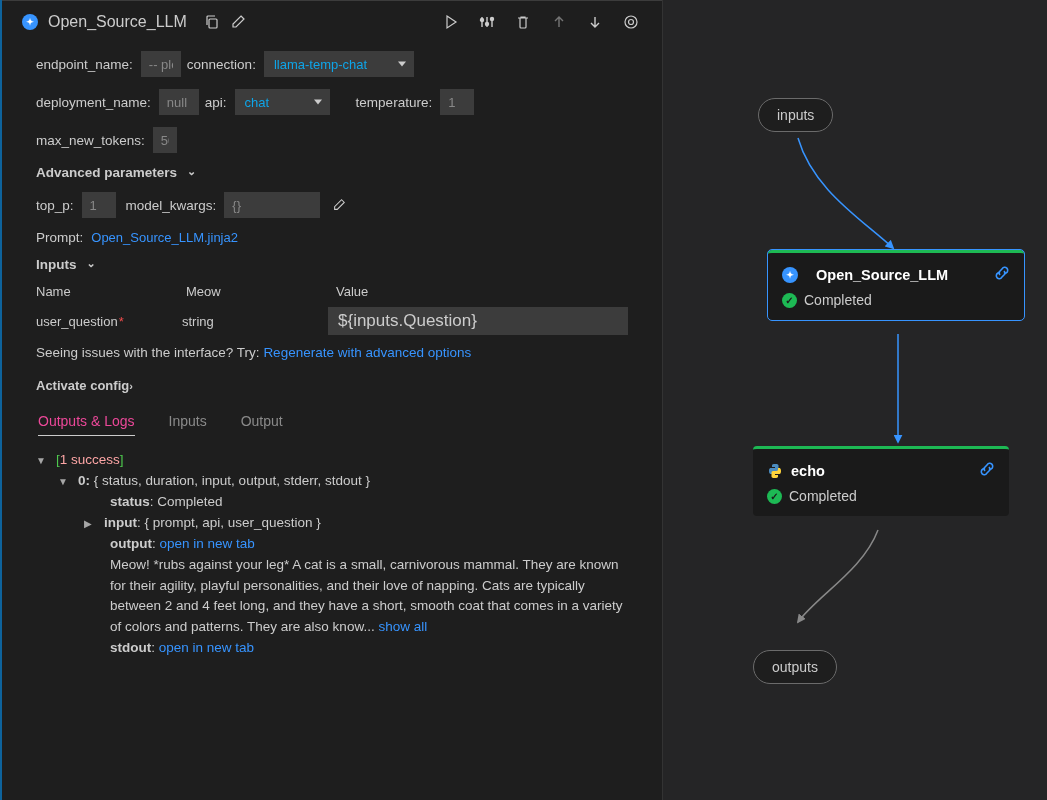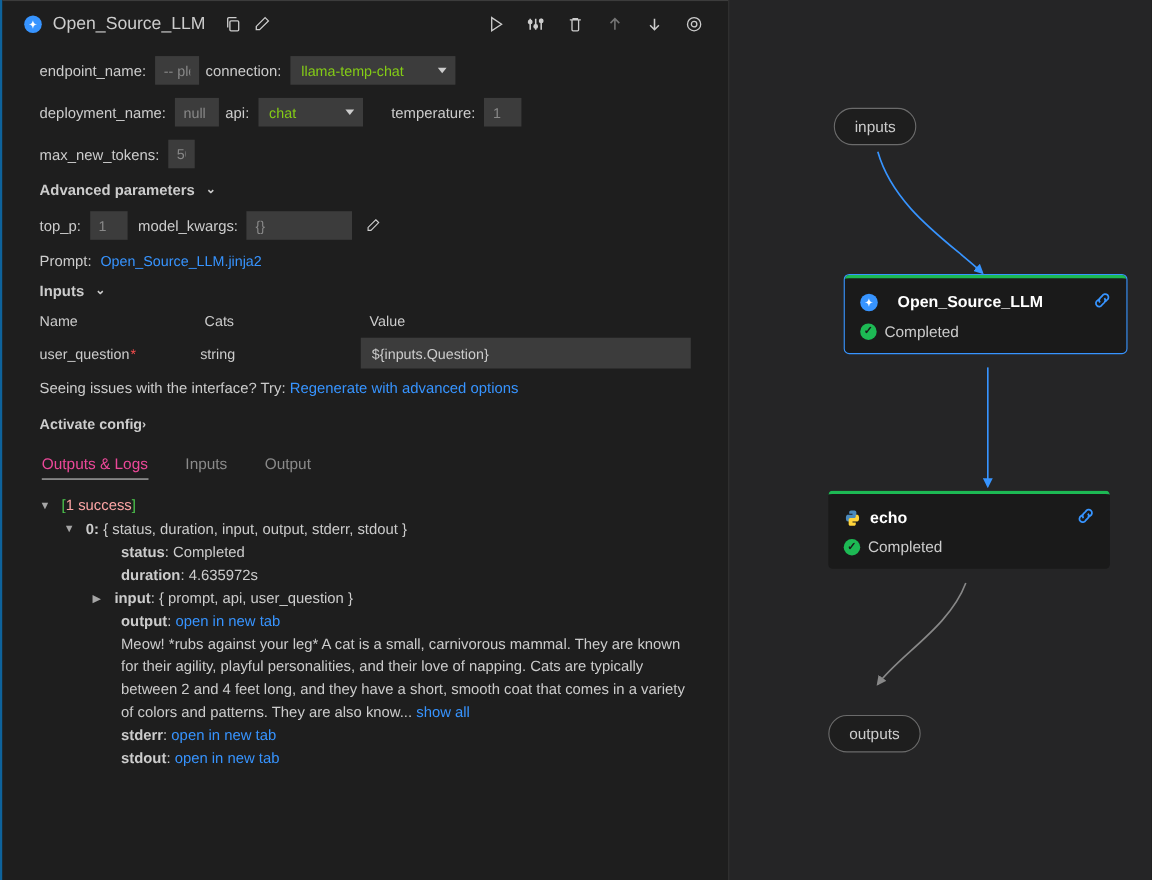--- a/index.html
+++ b/index.html
@@ -85,21 +85,21 @@
       padding: 4px 8px;
       font-family: inherit;
       font-size: 13px;
       height: 26px;
     }
     .input-small { width: 40px; }
     .input-med { width: 24px; }
     .select-field {
       background: #3c3c3c;
       border: none;
-      color: #84cc16;
+      color: #0ea5e9;
       padding: 4px 24px 4px 10px;
       height: 26px;
       position: relative;
       display: flex;
       align-items: center;
       cursor: pointer;
     }
     .select-field::after {
       content: '';
       position: absolute;
@@ -146,21 +146,21 @@
     }
     .required-star { color: #f14c4c; margin-left: 1px; }
     .value-input {
       background: #3c3c3c;
       border: none;
       color: #cccccc;
       padding: 2px 10px;
       width: 300px;
       height: 28px;
       font-family: inherit;
-      font-size: 13px;
+      font-size: 17px;
     }
     .hint-text { margin-top: 10px; font-size: 13.5px; }
     .link { color: #3794ff; cursor: pointer; }
     .activate-row {
       display: flex;
       align-items: center;
       font-weight: 600;
       margin: 18px 0 20px 0;
       cursor: pointer;
     }
@@ -381,21 +381,21 @@
     </div>
 
     <div class="section-header">
       <span>Inputs</span>
       <span class="chevron">⌄</span>
     </div>
 
     <div class="inputs-table">
       <div class="table-header">
         <div class="col-name">Name</div>
-        <div class="col-type">Cats</div>
+        <div class="col-type">Meow</div>
         <div class="col-value">Value</div>
       </div>
       <div class="table-row">
         <div class="col-name">
           <span>user_question</span><span class="required-star">*</span>
         </div>
         <div class="col-type">string</div>
         <div class="col-value">
           <input class="value-input" value="${inputs.Question}" style="">
         </div>
@@ -423,30 +423,28 @@
         <span class="tree-caret">▼</span>
         <span class="bracket">[ </span>
           <span class="success-badge">1 success</span>
           <span class="bracket"> ]</span>
       </div>
       <div class="tree-row tree-indent-1">
         <span class="tree-caret">▼</span>
         <span><span class="key-bold">0:</span> <span>{ status, duration, input, output, stderr, stdout }</span></span>
       </div>
       <div class="tree-indent-3"><span class="key-bold">status</span>: <span>Completed</span></div>
-      <div class="tree-indent-3"><span class="key-bold">duration</span>: <span>4.635972s</span></div>
       <div class="tree-row tree-indent-2">
         <span class="tree-caret">▶</span>
         <span><span class="key-bold">input</span>: <span>{ prompt, api, user_question }</span></span>
       </div>
       <div class="tree-indent-3"><span class="key-bold">output</span>: <span class="link">open in new tab</span></div>
       <div class="tree-indent-3 output-text">
         <span>Meow! *rubs against your leg* A cat is a small, carnivorous mammal. They are known for their agility, playful personalities, and their love of napping. Cats are typically between 2 and 4 feet long, and they have a short, smooth coat that comes in a variety of colors and patterns. They are also know... </span><span class="link">show all</span>
       </div>
-      <div class="tree-indent-3"><span class="key-bold">stderr</span>: <span class="link">open in new tab</span></div>
       <div class="tree-indent-3"><span class="key-bold">stdout</span>: <span class="link">open in new tab</span></div>
     </div>
   </div>
 </div>
 
 <div class="right-panel">
   <svg class="graph-svg">
     <defs>
       <marker id="arrow-blue" viewBox="0 0 10 10" refX="8" refY="5" markerWidth="6" markerHeight="6" orient="auto">
         <path d="M0 0L10 5L0 10z" fill="#3794ff"></path>

